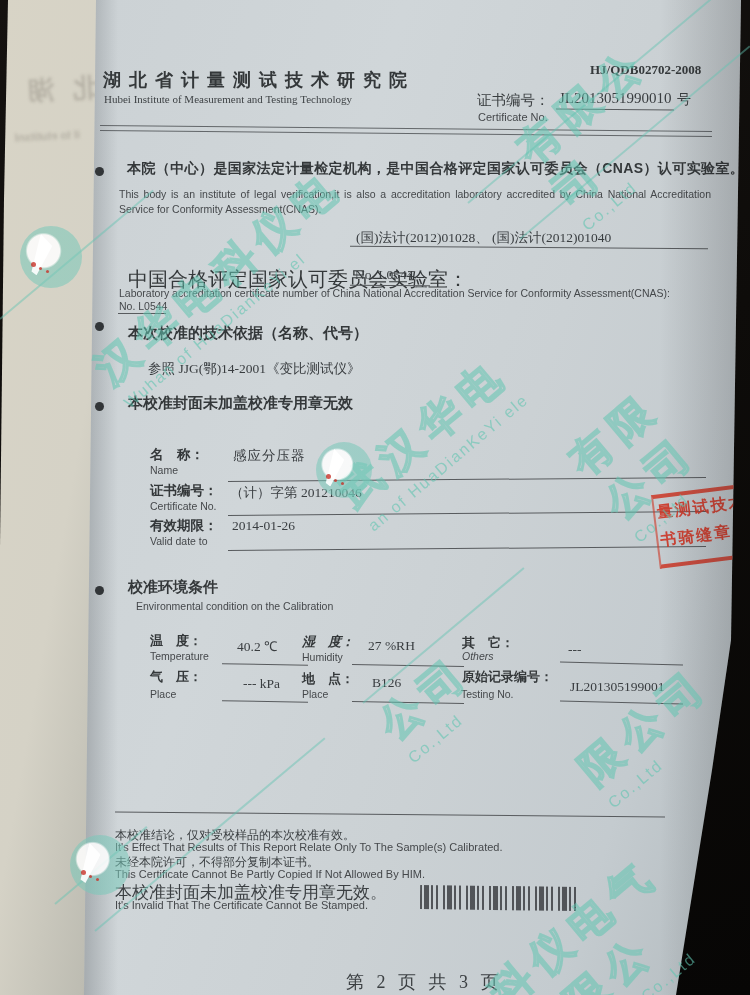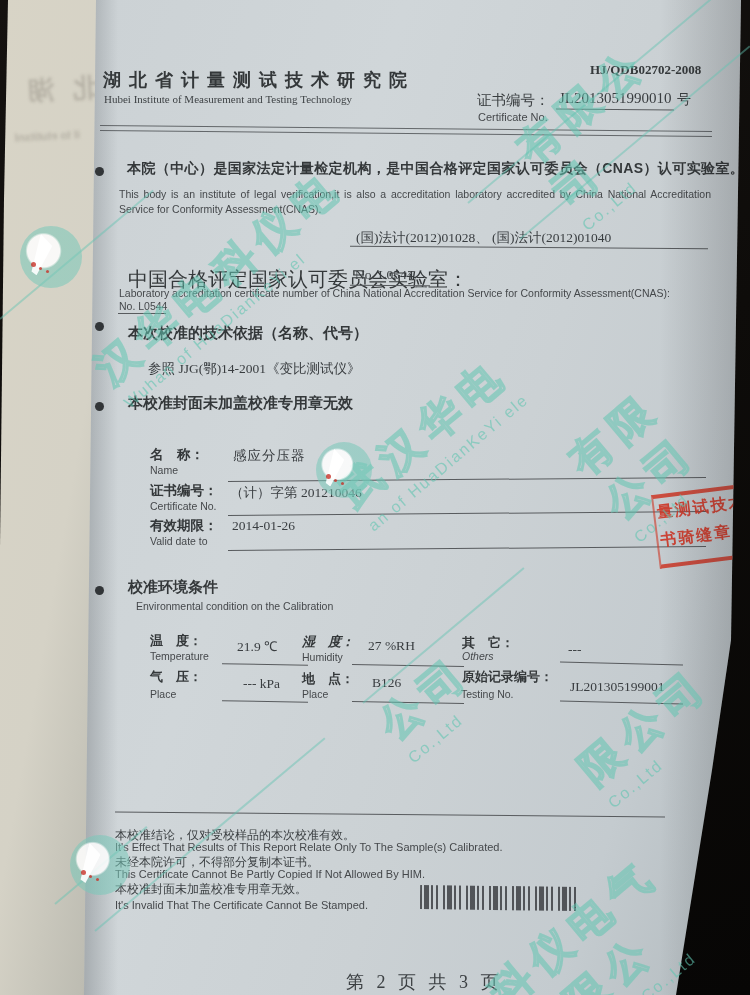--- a/index.html
+++ b/index.html
@@ -107,21 +107,21 @@
     <div class="abs kai" style="left:150px;top:517px;font-size:13.5px;font-weight:bold;color:#34383a;">有效期限：</div>
     <div class="abs kai" style="left:232px;top:518px;font-size:13.5px;color:#393d40;">2014-01-26</div>
     <div class="abs en" style="left:150px;top:535px;font-size:10.5px;">Valid date to</div>
     <div class="uline" style="left:228px;top:548px;width:478px;transform:rotate(-.5deg);"></div>
 
     <div class="bullet" style="left:95px;top:586px;"></div>
     <div class="abs cn" style="left:128px;top:578px;font-size:15px;font-weight:bold;color:#34383a;">校准环境条件</div>
     <div class="abs en" style="left:136px;top:600px;font-size:10.5px;">Environmental condition on the Calibration</div>
 
     <div class="abs kai" style="left:150px;top:632px;font-size:13px;font-weight:bold;color:#34383a;">温　度：</div>
-    <div class="abs kai" style="left:237px;top:637px;font-size:13.5px;color:#393d40;">21.9 ℃</div>
+    <div class="abs kai" style="left:237px;top:637px;font-size:13.5px;color:#393d40;">40.2 ℃</div>
     <div class="abs en" style="left:150px;top:650px;font-size:10.5px;">Temperature</div>
     <div class="uline" style="left:222px;top:664px;width:86px;transform:rotate(1deg);"></div>
 
     <div class="abs kai" style="left:302px;top:633px;font-size:13px;font-weight:bold;color:#34383a;font-style:italic;">湿　度：</div>
     <div class="abs kai" style="left:368px;top:638px;font-size:13.5px;color:#393d40;">27  %RH</div>
     <div class="abs en" style="left:302px;top:651px;font-size:10.5px;">Humidity</div>
     <div class="uline" style="left:352px;top:665px;width:112px;transform:rotate(1deg);"></div>
 
     <div class="abs kai" style="left:462px;top:634px;font-size:13px;font-weight:bold;color:#34383a;">其　它：</div>
     <div class="abs kai" style="left:568px;top:642px;font-size:13.5px;color:#393d40;">---</div>
@@ -147,21 +147,21 @@
       <div class="srow">量测试技术</div>
       <div class="srow">书骑缝章</div>
     </div>
 
     <div class="uline" style="left:115px;top:814px;width:550px;transform:rotate(.5deg);"></div>
 
     <div class="abs kai" style="left:115px;top:827px;font-size:12px;color:#3c4043;">本校准结论，仅对受校样品的本次校准有效。</div>
     <div class="abs en" style="left:115px;top:841px;font-size:11px;">It's Effect That Results   of This Report Relate Only To The Sample(s) Calibrated.</div>
     <div class="abs kai" style="left:115px;top:854px;font-size:12px;color:#3c4043;">未经本院许可，不得部分复制本证书。</div>
     <div class="abs en" style="left:115px;top:868px;font-size:11px;">This Certificate Cannot Be Partly Copied If Not Allowed By HIM.</div>
-    <div class="abs kai" style="left:115px;top:881px;font-size:12px;color:#3c4043;">本校准封面未加盖校准专用章无效。</div>
+    <div class="abs kai" style="left:115px;top:881px;font-size:17px;color:#3c4043;">本校准封面未加盖校准专用章无效。</div>
     <div class="abs en" style="left:115px;top:899px;font-size:11px;">It's Invalid That The Certificate Cannot Be Stamped.</div>
 
     <div id="barcode"></div>
 
     <div class="abs kai" style="left:346px;top:970px;font-size:18px;letter-spacing:4px;color:#3c4043;">第 2 页 共 3 页</div>
 
     <div id="page-shadeL"></div>
     <div id="page-shadeR"></div>
   </div>
 

